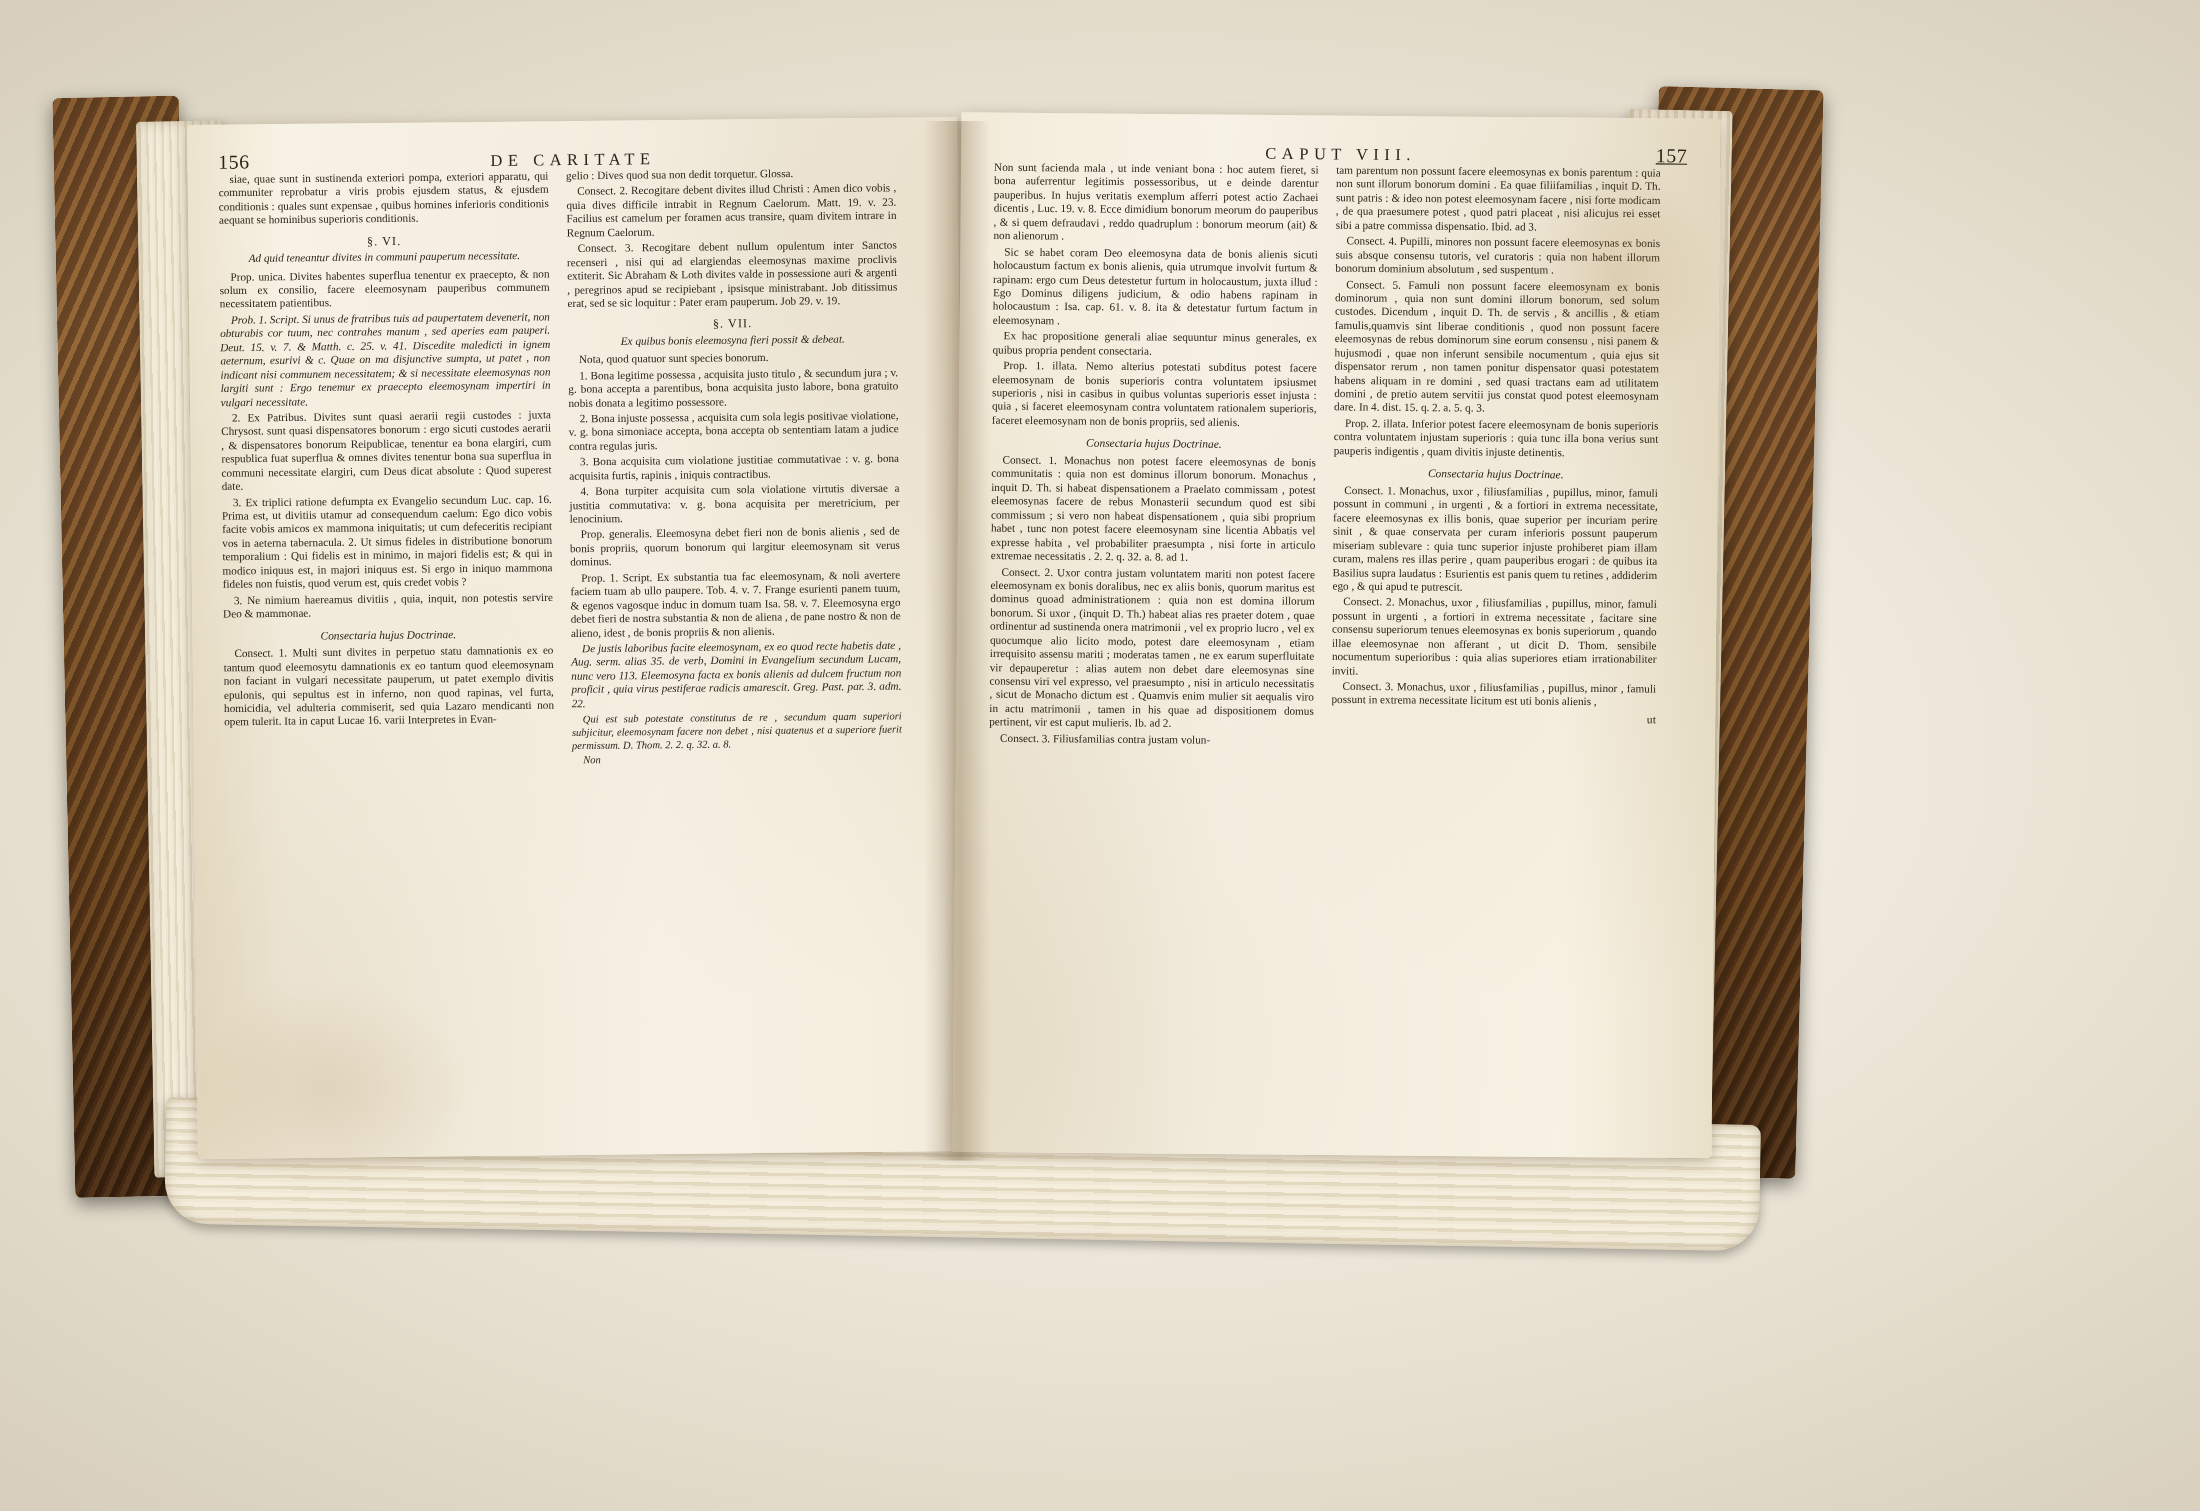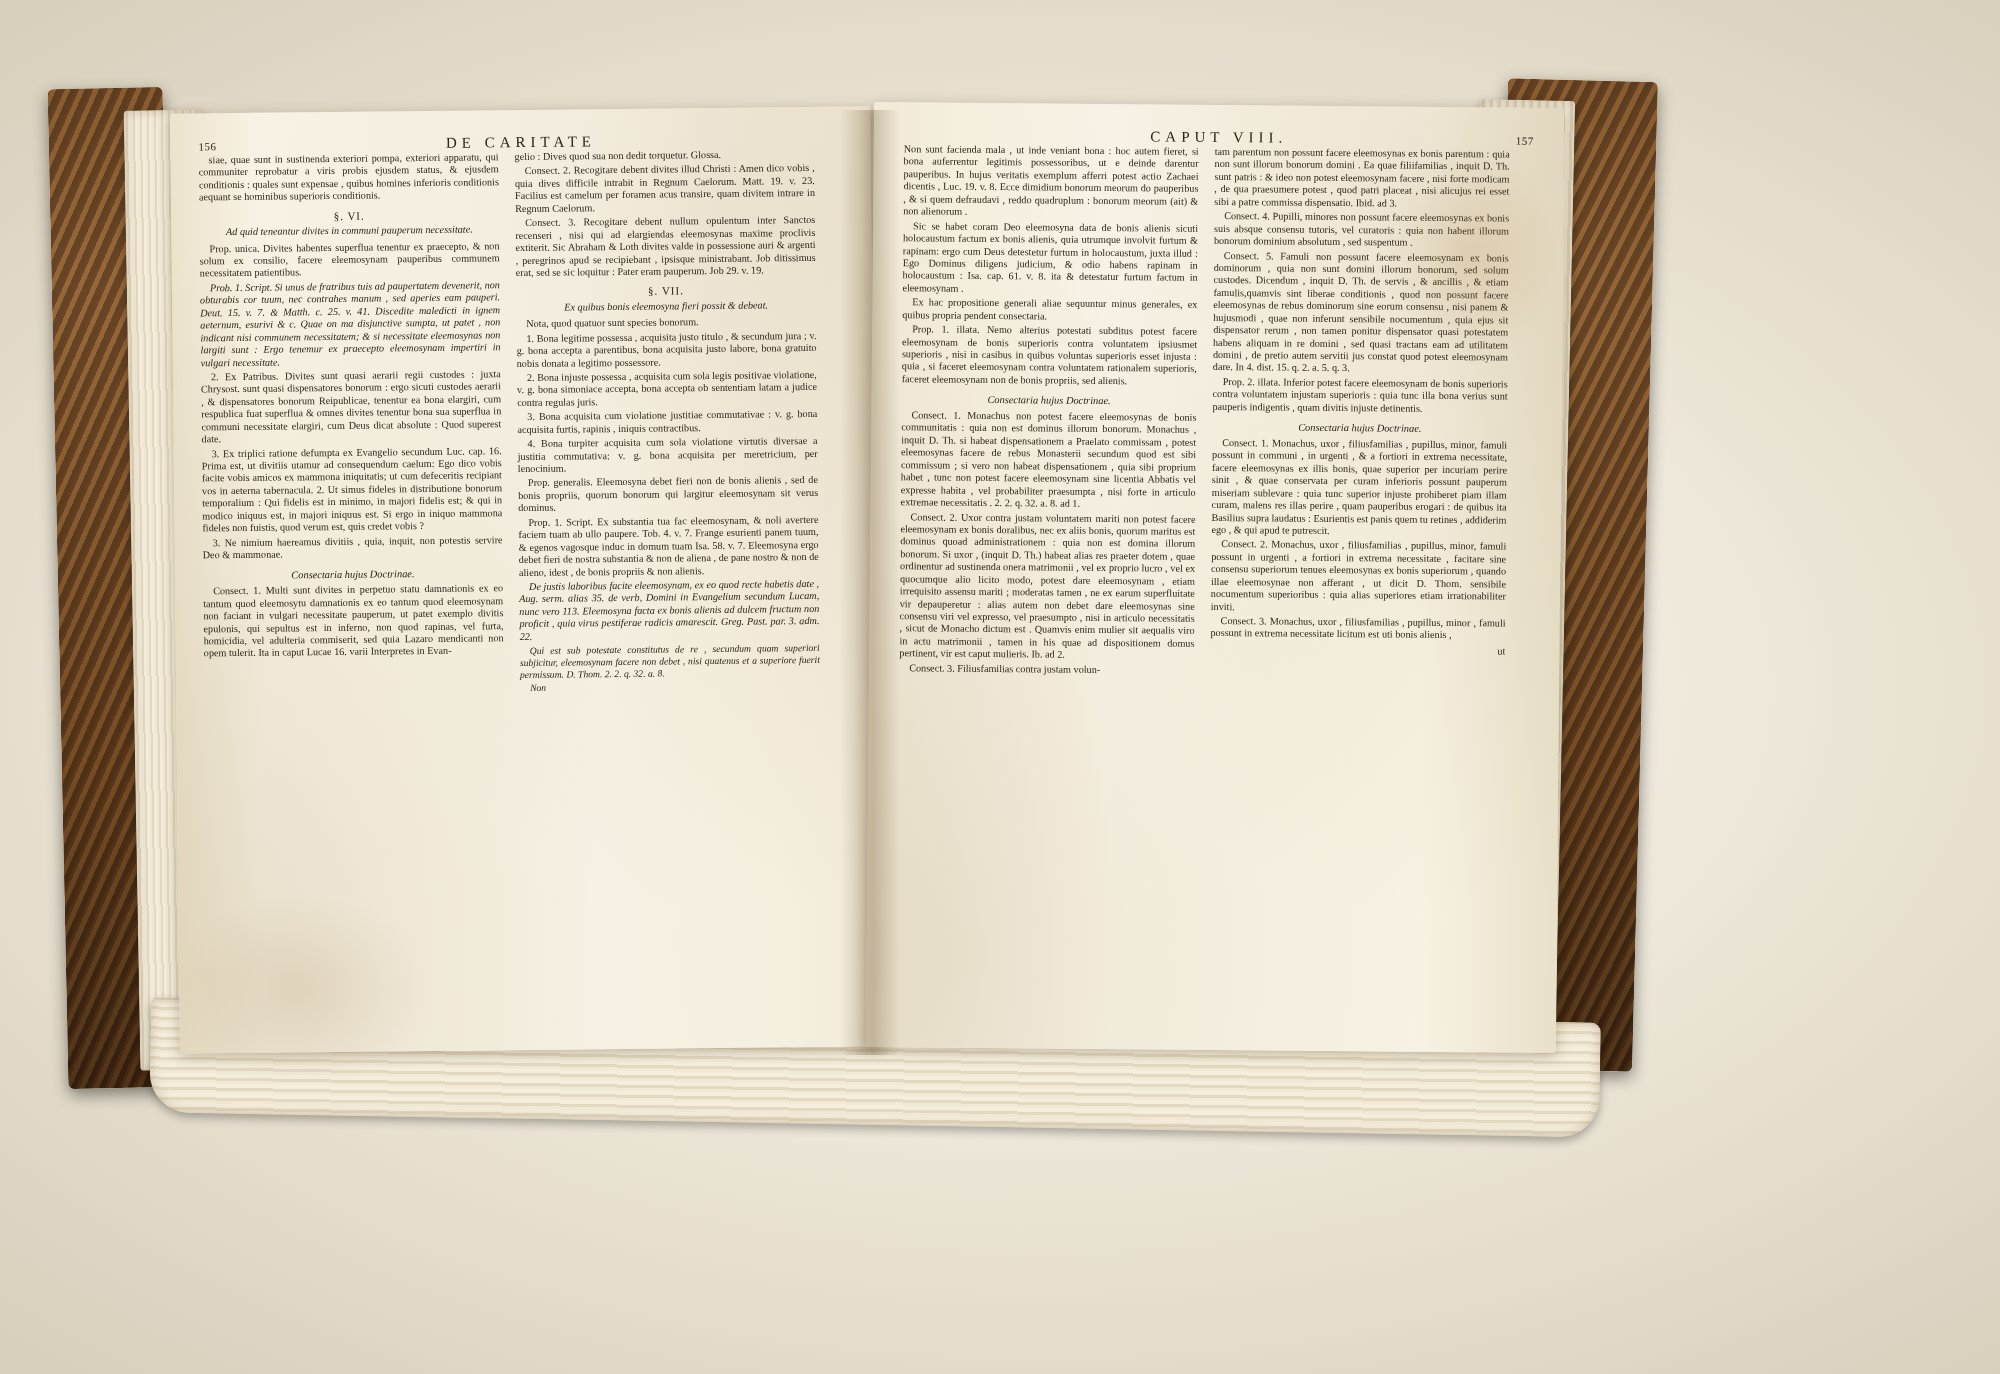--- a/index.html
+++ b/index.html
@@ -141,22 +141,22 @@
     font-size: 14px;
     letter-spacing: .5px;
   }
   .head-title {
     flex: 1;
     text-align: center;
     letter-spacing: 5px;
     font-size: 15px;
     font-variant: small-caps;
   }
-  .folio { width: 40px; font-size: 11px; }
-  .folio.right { text-align: right; }
+  .folio { width: 40px; font-size: 18px; }
+  .folio.right { text-align: right; text-decoration: underline; }
 
   .cols {
     display: flex;
     gap: 16px;
   }
   .col {
     width: 300px;
     font-size: 10.2px;
     line-height: 1.22;
     text-align: justify;

